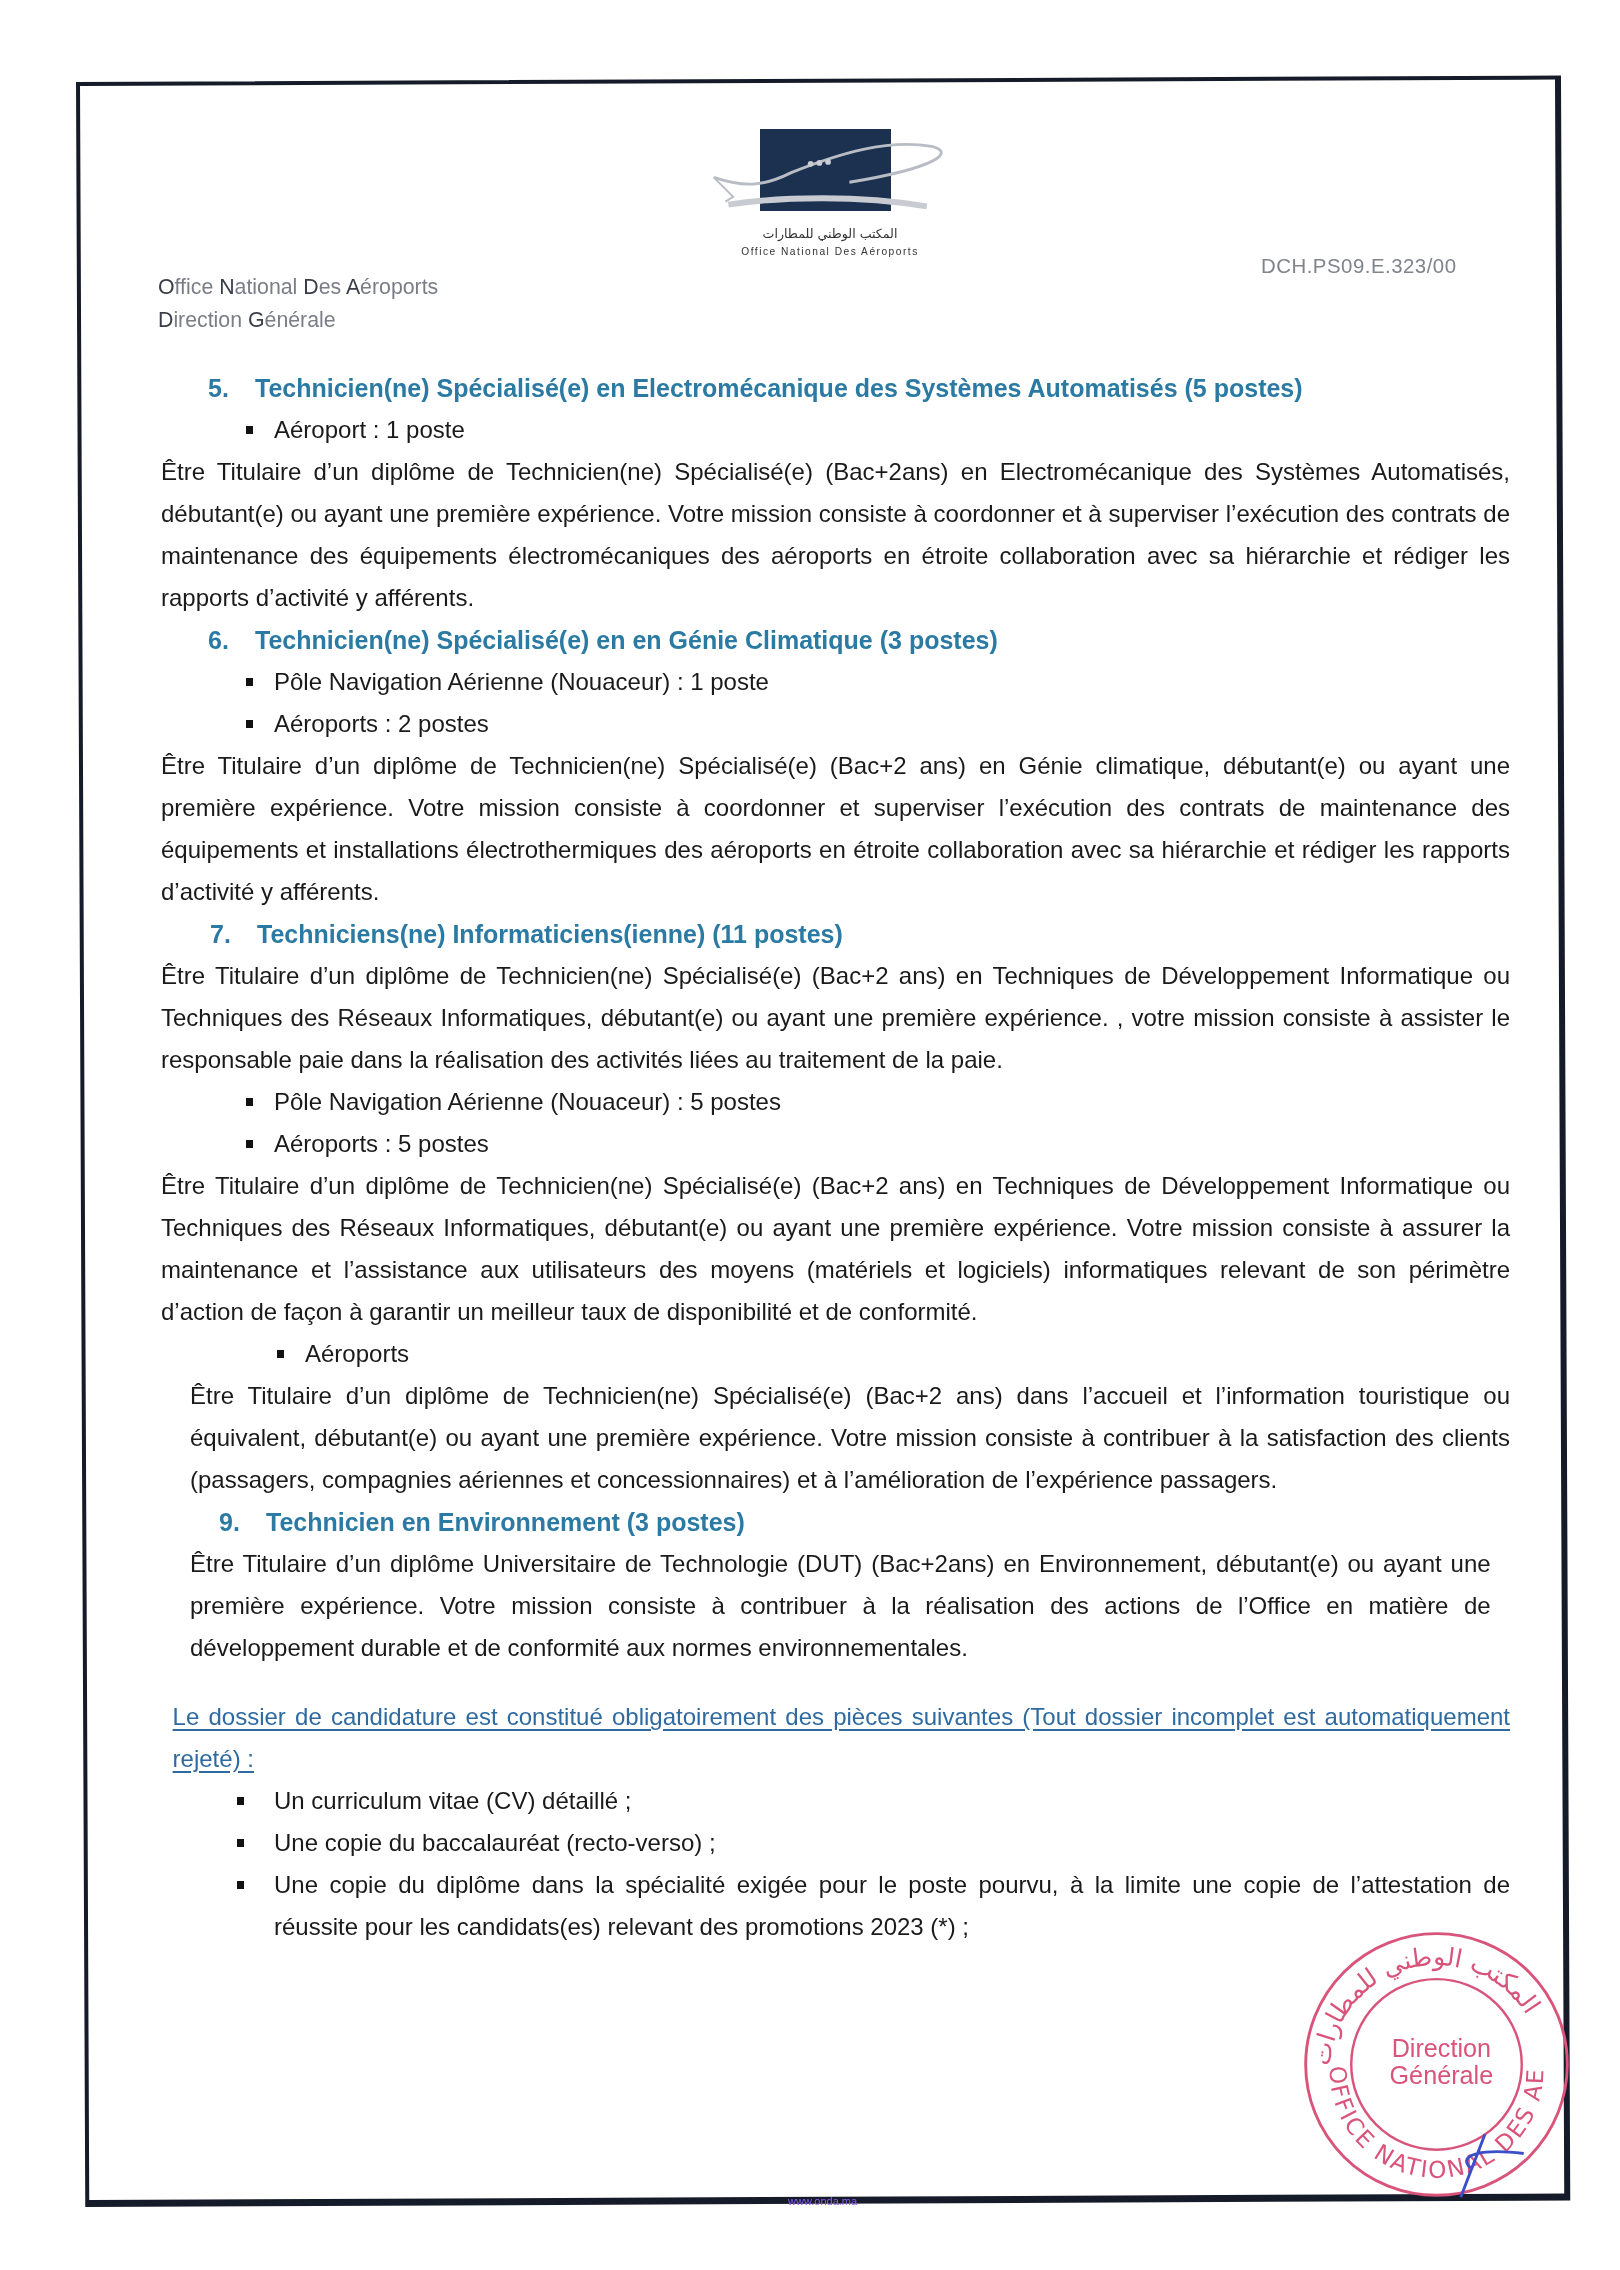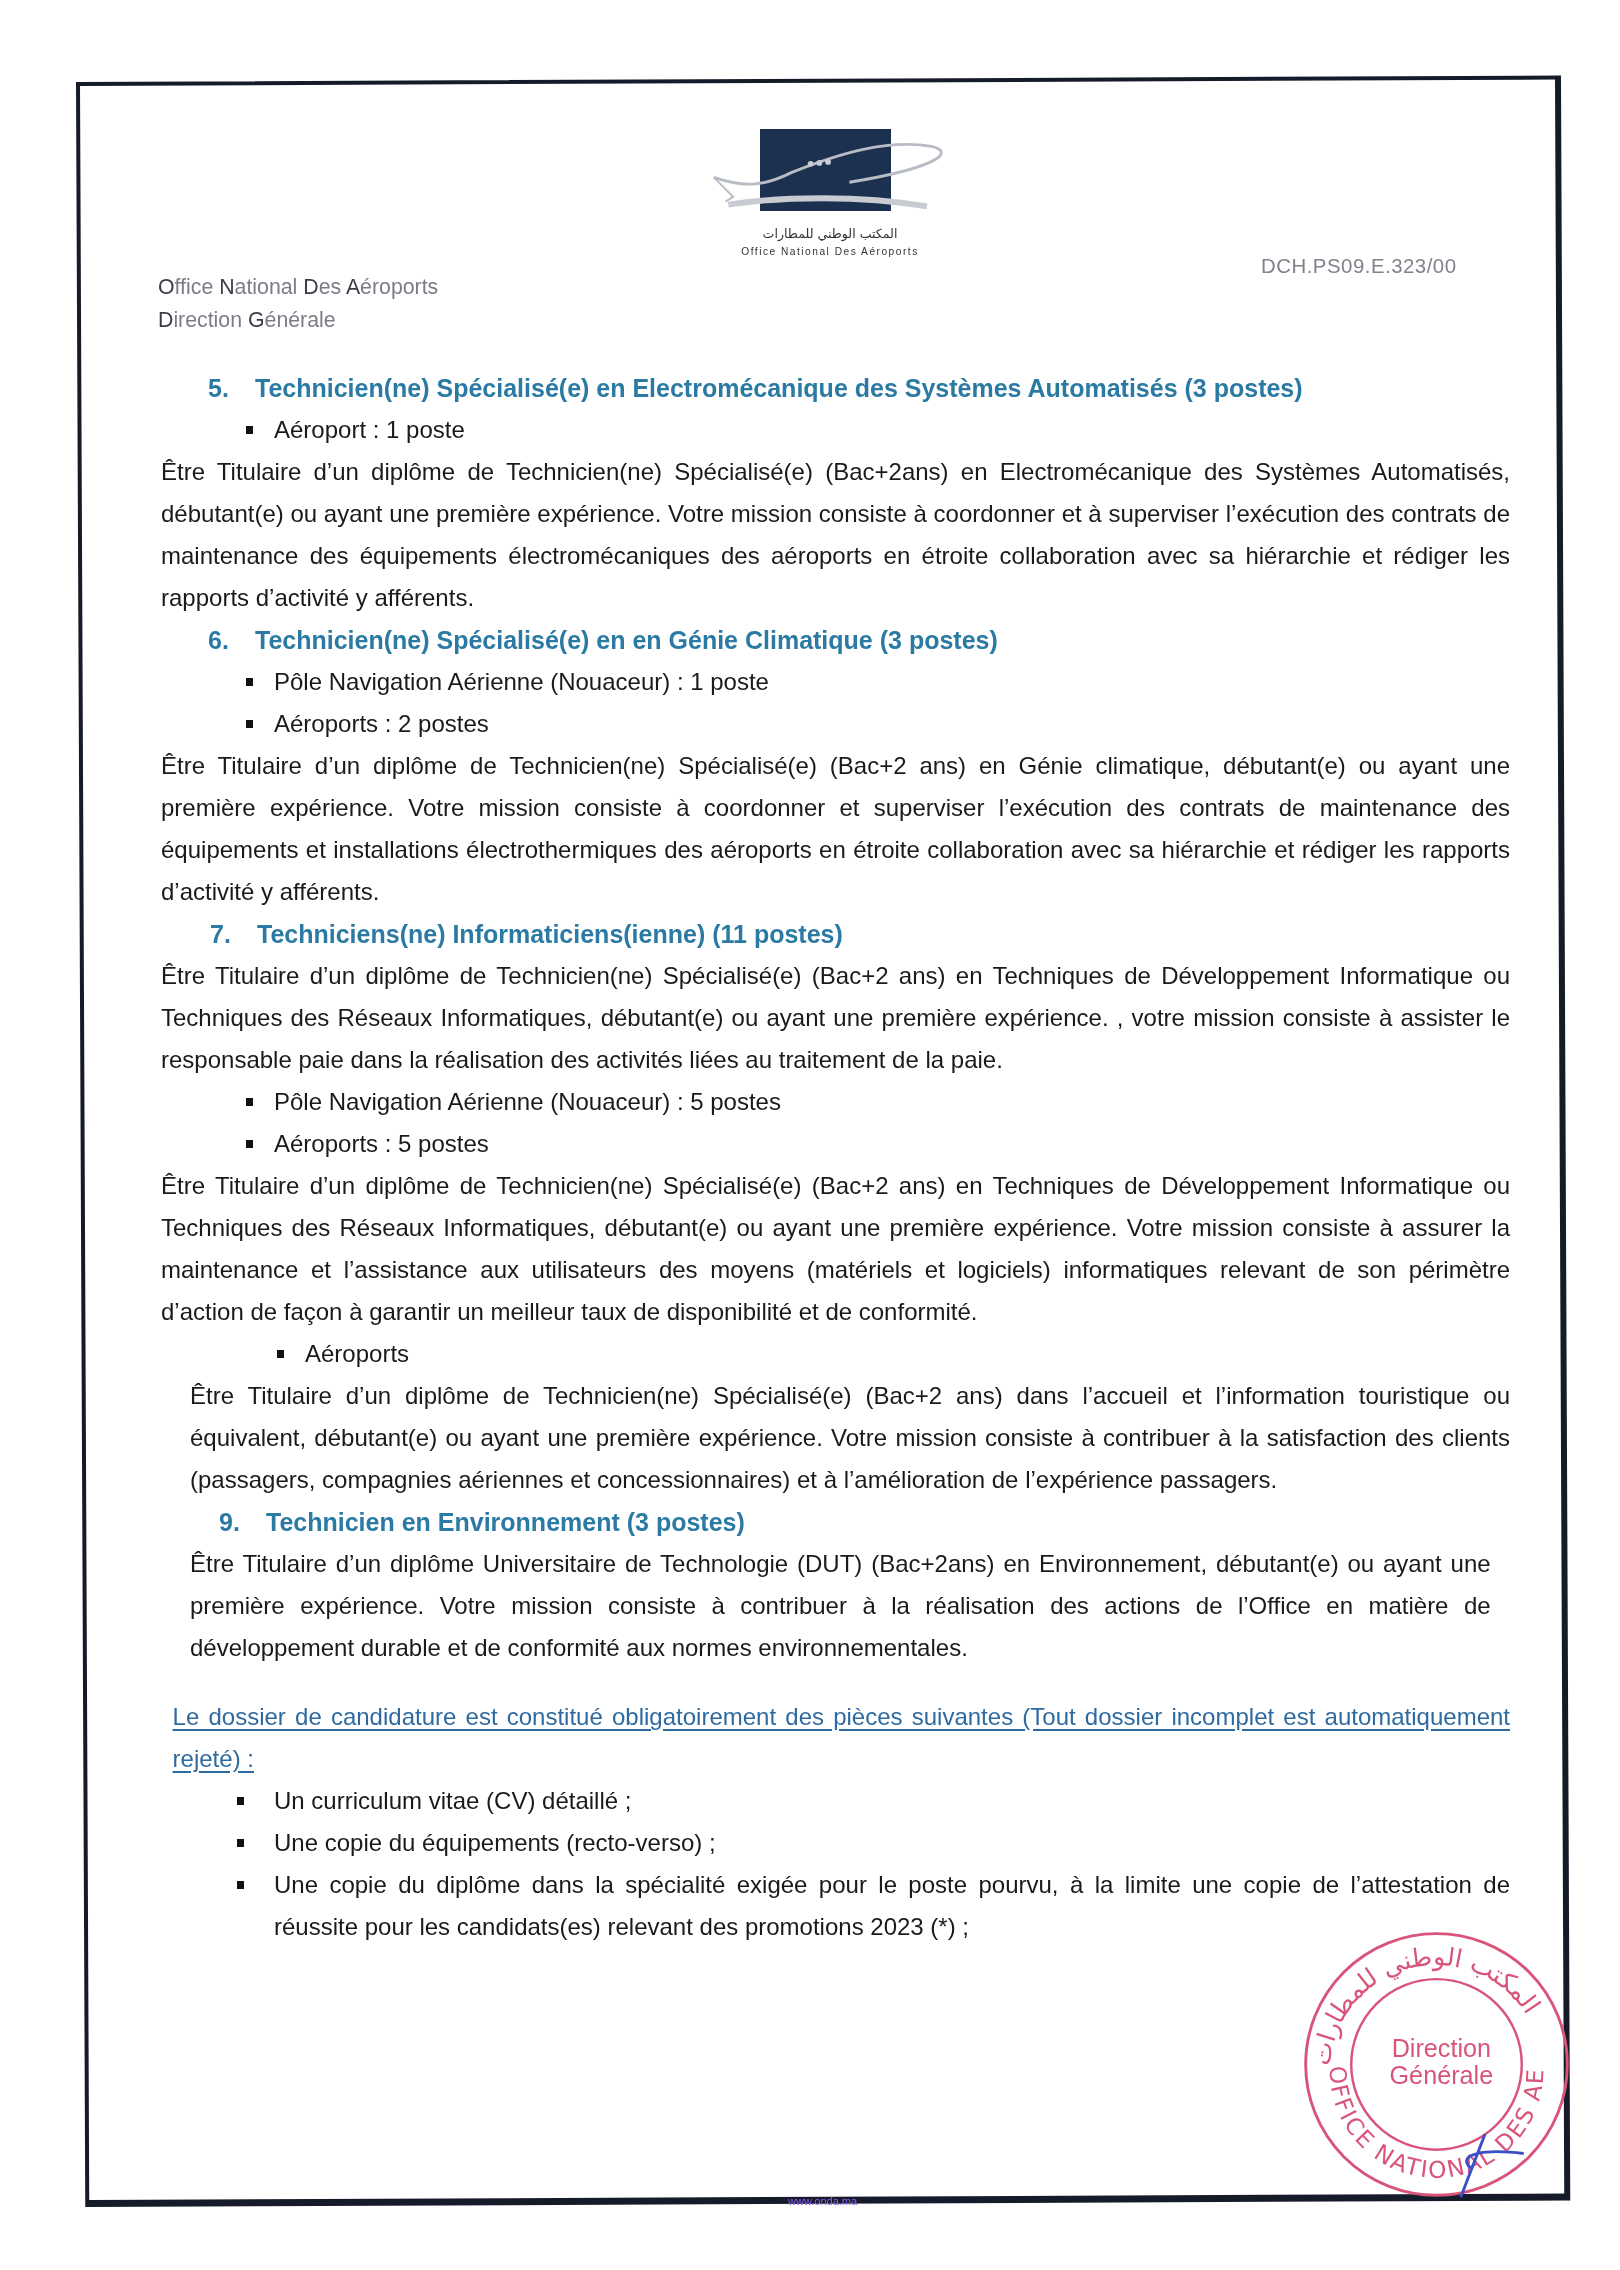--- a/index.html
+++ b/index.html
@@ -62,21 +62,21 @@
 
 <div class="org">
   <div><b>O</b><span>ffice </span><b>N</b><span>ational </span><b>D</b><span>es </span><b>A</b><span>éroports</span></div>
   <div><b>D</b><span>irection </span><b>G</b><span>énérale</span></div>
 </div>
 <div class="ref">DCH.PS09.E.323/00</div>
 
 <div class="content">
 
   <div class="sec5">
-    <p class="h"><span class="num">5.</span><span>Technicien(ne) Spécialisé(e) en Electromécanique des Systèmes Automatisés (3 postes)</span></p>
+    <p class="h"><span class="num">5.</span><span>Technicien(ne) Spécialisé(e) en Electromécanique des Systèmes Automatisés (5 postes)</span></p>
     <p class="bul">Aéroport : 1 poste</p>
     <p class="p">Être Titulaire d’un diplôme de Technicien(ne) Spécialisé(e) (Bac+2ans) en Electromécanique des Systèmes Automatisés, débutant(e) ou ayant une première expérience. Votre mission consiste à coordonner et à superviser l’exécution des contrats de maintenance des équipements électromécaniques des aéroports en étroite collaboration avec sa hiérarchie et rédiger les rapports d’activité y afférents.</p>
   </div>
 
   <div class="sec6">
     <p class="h"><span class="num">6.</span><span>Technicien(ne) Spécialisé(e) en en Génie Climatique (3 postes)</span></p>
     <p class="bul">Pôle Navigation Aérienne (Nouaceur) : 1 poste</p>
     <p class="bul">Aéroports : 2 postes</p>
     <p class="p">Être Titulaire d’un diplôme de Technicien(ne) Spécialisé(e) (Bac+2 ans) en Génie climatique, débutant(e) ou ayant une première expérience. Votre mission consiste à coordonner et superviser l’exécution des contrats de maintenance des équipements et installations électrothermiques des aéroports en étroite collaboration avec sa hiérarchie et rédiger les rapports d’activité y afférents.</p>
   </div>
@@ -95,21 +95,21 @@
   </div>
 
   <div class="sec9">
     <p class="h"><span class="num">9.</span><span>Technicien en Environnement (3 postes)</span></p>
     <p class="p">Être Titulaire d’un diplôme Universitaire de Technologie (DUT) (Bac+2ans) en Environnement, débutant(e) ou ayant une première expérience. Votre mission consiste à contribuer à la réalisation des actions de l’Office en matière de développement durable et de conformité aux normes environnementales.</p>
   </div>
 
   <div class="dossier">
     <p class="dossier-title p">Le dossier de candidature est constitué obligatoirement des pièces suivantes (Tout dossier incomplet est automatiquement rejeté) :</p>
     <p class="bul">Un curriculum vitae (CV) détaillé ;</p>
-    <p class="bul">Une copie du équipements (recto-verso) ;</p>
+    <p class="bul">Une copie du baccalauréat (recto-verso) ;</p>
     <p class="bul p">Une copie du diplôme dans la spécialité exigée pour le poste pourvu, à la limite une copie de l’attestation de réussite pour les candidats(es) relevant des promotions 2023 (*) ;</p>
   </div>
 </div>
 
 <svg class="stamp" viewBox="0 0 300 290">
   <defs>
     <path id="arcTop" d="M40 150 A110 110 0 0 1 250 110"></path>
     <path id="arcBot" d="M40 150 A110 110 0 0 0 260 160"></path>
   </defs>
   <circle cx="150" cy="148" r="135" fill="none" stroke="#d9547a" stroke-width="3"></circle>

